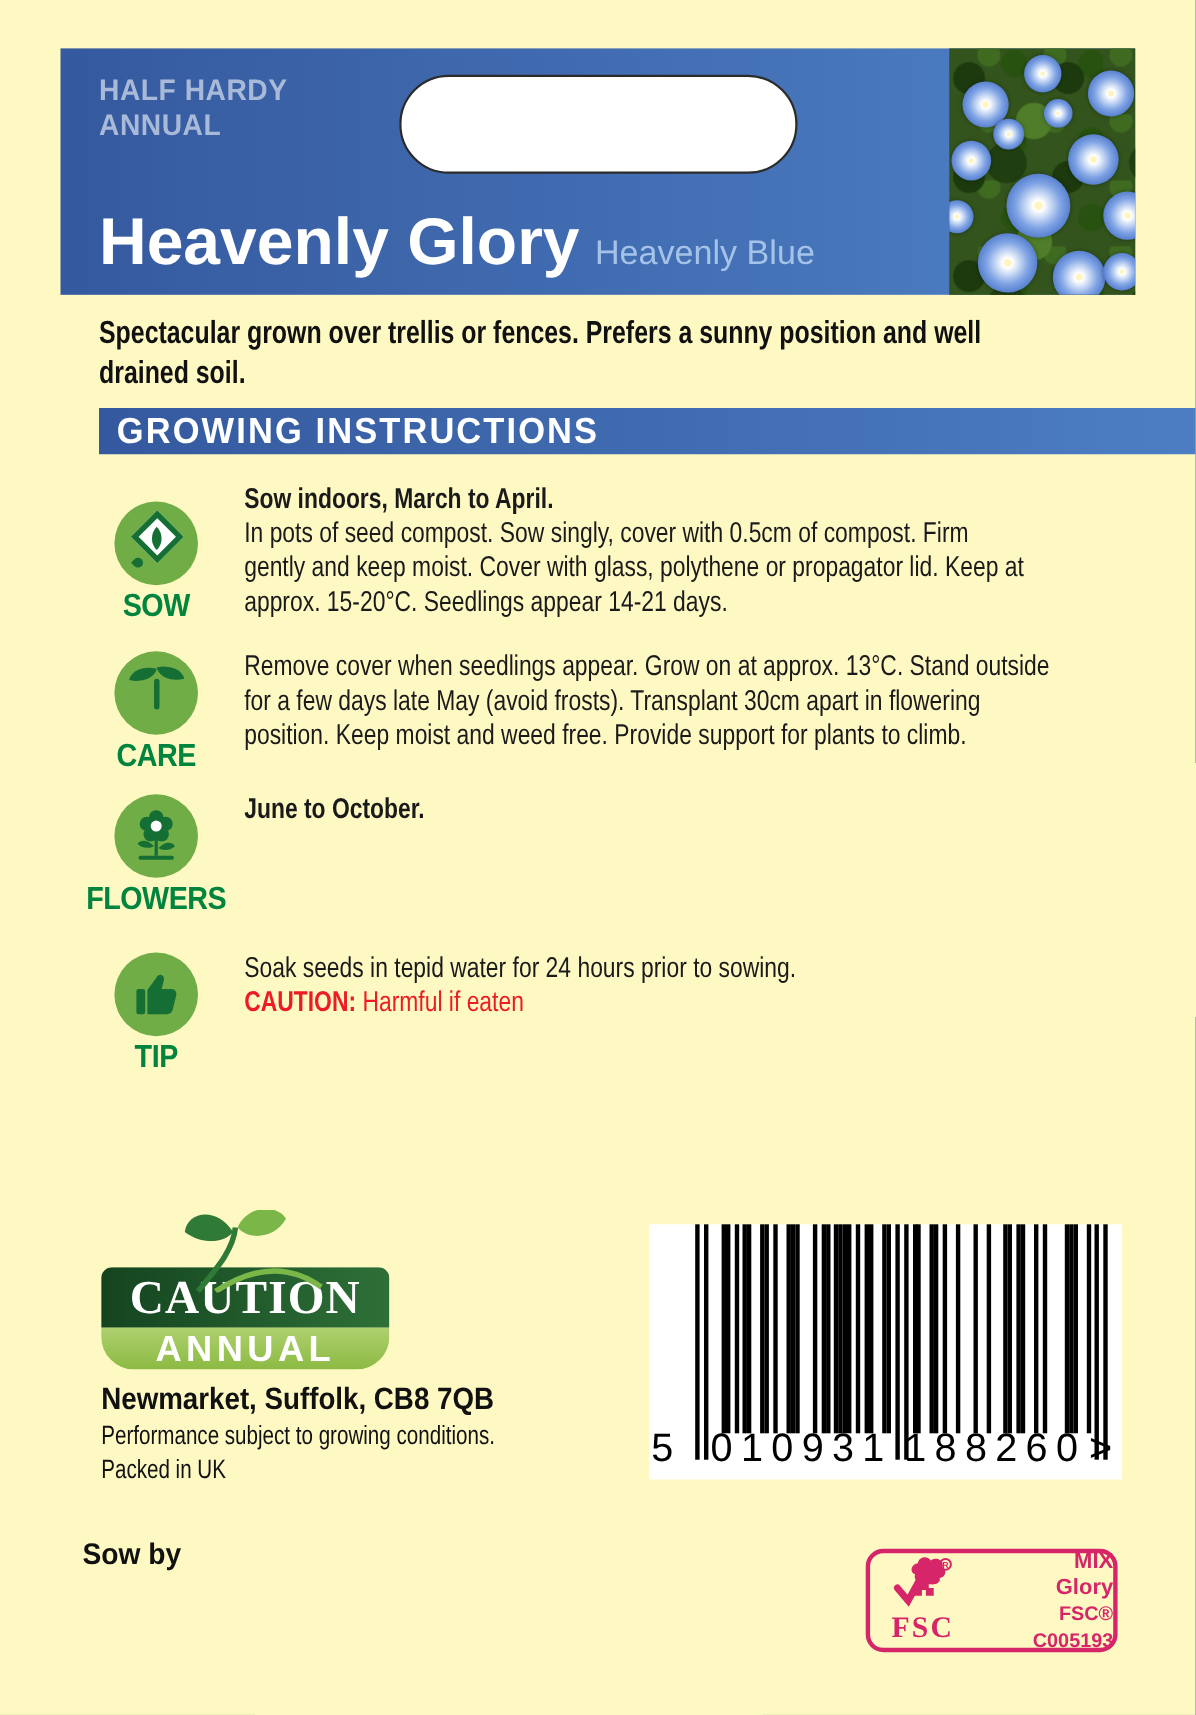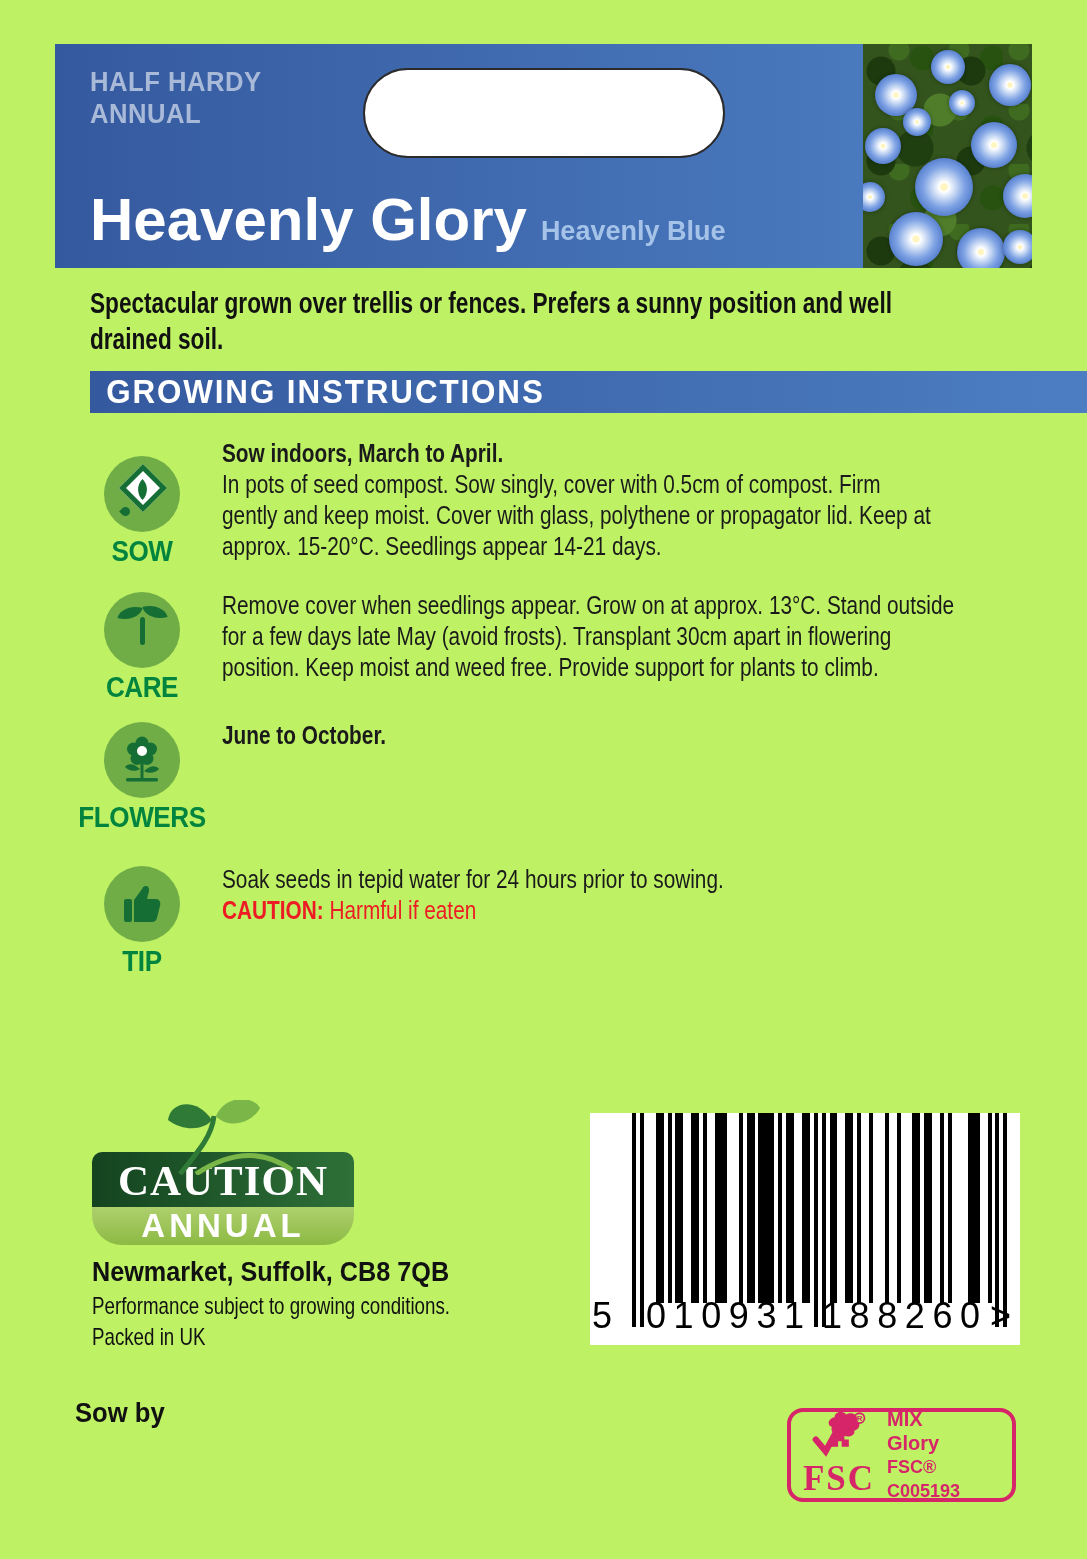--- a/index.html
+++ b/index.html
@@ -3,34 +3,34 @@
 <meta charset="utf-8">
 <style>
   :root{
     --header-blue-left:#35599e; --header-blue-right:#4e80c5;
     --accent-light-blue:#a5c3e8; --type-label-blue:#a9bad9;
     --icon-green:#70ad47; --dark-green:#156f35; --label-green:#00843e;
     --caution-red:#ed1c24; --brand-dark-green:#1b5429; --brand-light-green:#93bf4c;
     --fsc-pink:#d62568; --ink:#111;
   }
   html,body{margin:0;padding:0;background:#777;}
-  .page{position:relative;width:1087px;height:1559px;background:#bef264;margin:0 auto;
+  .page{position:relative;width:1087px;height:1559px;background:#fef9c3;margin:0 auto;
         font-family:"Liberation Sans",sans-serif;overflow:hidden;}
 
   
   .hdr{position:absolute;left:55px;top:44px;width:977px;height:224px;
        background:linear-gradient(90deg,var(--header-blue-left),var(--header-blue-right));}
   .hang-hole{position:absolute;left:308px;top:24px;width:362px;height:90px;background:#fff;
        border:2px solid #2b2b2b;border-radius:48px;box-sizing:border-box;}
   .type-label{position:absolute;left:35px;top:22px;color:var(--type-label-blue);
        font-weight:bold;font-size:27px;line-height:32px;letter-spacing:.5px;
        transform:scaleX(.95);transform-origin:0 0;}
   .title-row{position:absolute;left:35px;bottom:14px;white-space:nowrap;}
   .title{font-size:60px;font-weight:bold;color:#fff;letter-spacing:0;}
-  .variety{font-size:27px;font-weight:bold;color:var(--accent-light-blue);margin-left:14px;}
+  .variety{font-size:31px;font-weight:normal;color:var(--accent-light-blue);margin-left:14px;}
   .photo{position:absolute;right:0;top:0;width:169px;height:224px;overflow:hidden;
        background-color:#33541c;
        background-image:
          radial-gradient(circle at 20% 30%, #1c3a0e 0 14px, transparent 15px),
          radial-gradient(circle at 70% 60%, #4f7d2a 0 16px, transparent 17px),
          radial-gradient(circle at 40% 80%, #203f10 0 18px, transparent 19px),
          radial-gradient(circle at 85% 20%, #27520f 0 12px, transparent 13px),
          radial-gradient(circle at 60% 10%, #3f6b20 0 10px, transparent 11px);
        background-size:90px 90px,110px 110px,130px 130px,70px 70px,60px 60px;}
   .mg-flower{position:absolute;border-radius:50%;
@@ -96,23 +96,23 @@
   .barcode{position:absolute;left:590px;top:1113px;width:430px;height:232px;background:#fff;}
   .bc-bars{position:absolute;left:42px;top:0;width:376px;height:214px;}
   .bc-bar{position:absolute;top:0;background:#000;}
   .bc-num{position:absolute;top:183px;font-size:36px;color:#000;line-height:40px;}
   .bc-group{display:flex;justify-content:space-between;}
 
   
   .fsc{position:absolute;left:787px;top:1408px;width:229px;height:94px;border:4px solid var(--fsc-pink);
        border-radius:16px;box-sizing:border-box;display:flex;align-items:center;}
   .fsc-left{width:96px;text-align:center;}
-  .fsc-word{font-family:"Liberation Serif",serif;font-weight:bold;font-size:35px;color:var(--fsc-pink);
+  .fsc-word{font-family:"Liberation Serif",serif;font-weight:bold;font-size:27px;color:var(--fsc-pink);
        margin-top:-6px;letter-spacing:2px;}
-  .fsc-right{flex:1;text-align:left;color:var(--fsc-pink);font-weight:bold;font-size:20px;line-height:24px;}
+  .fsc-right{flex:1;text-align:right;color:var(--fsc-pink);font-weight:bold;font-size:20px;line-height:24px;}
   .fsc-license{font-size:18px;}
 </style>
 </head>
 <body>
 
 <div class="page">
 
   <div class="hdr">
     <div class="hang-hole"></div>
     <div class="type-label">

